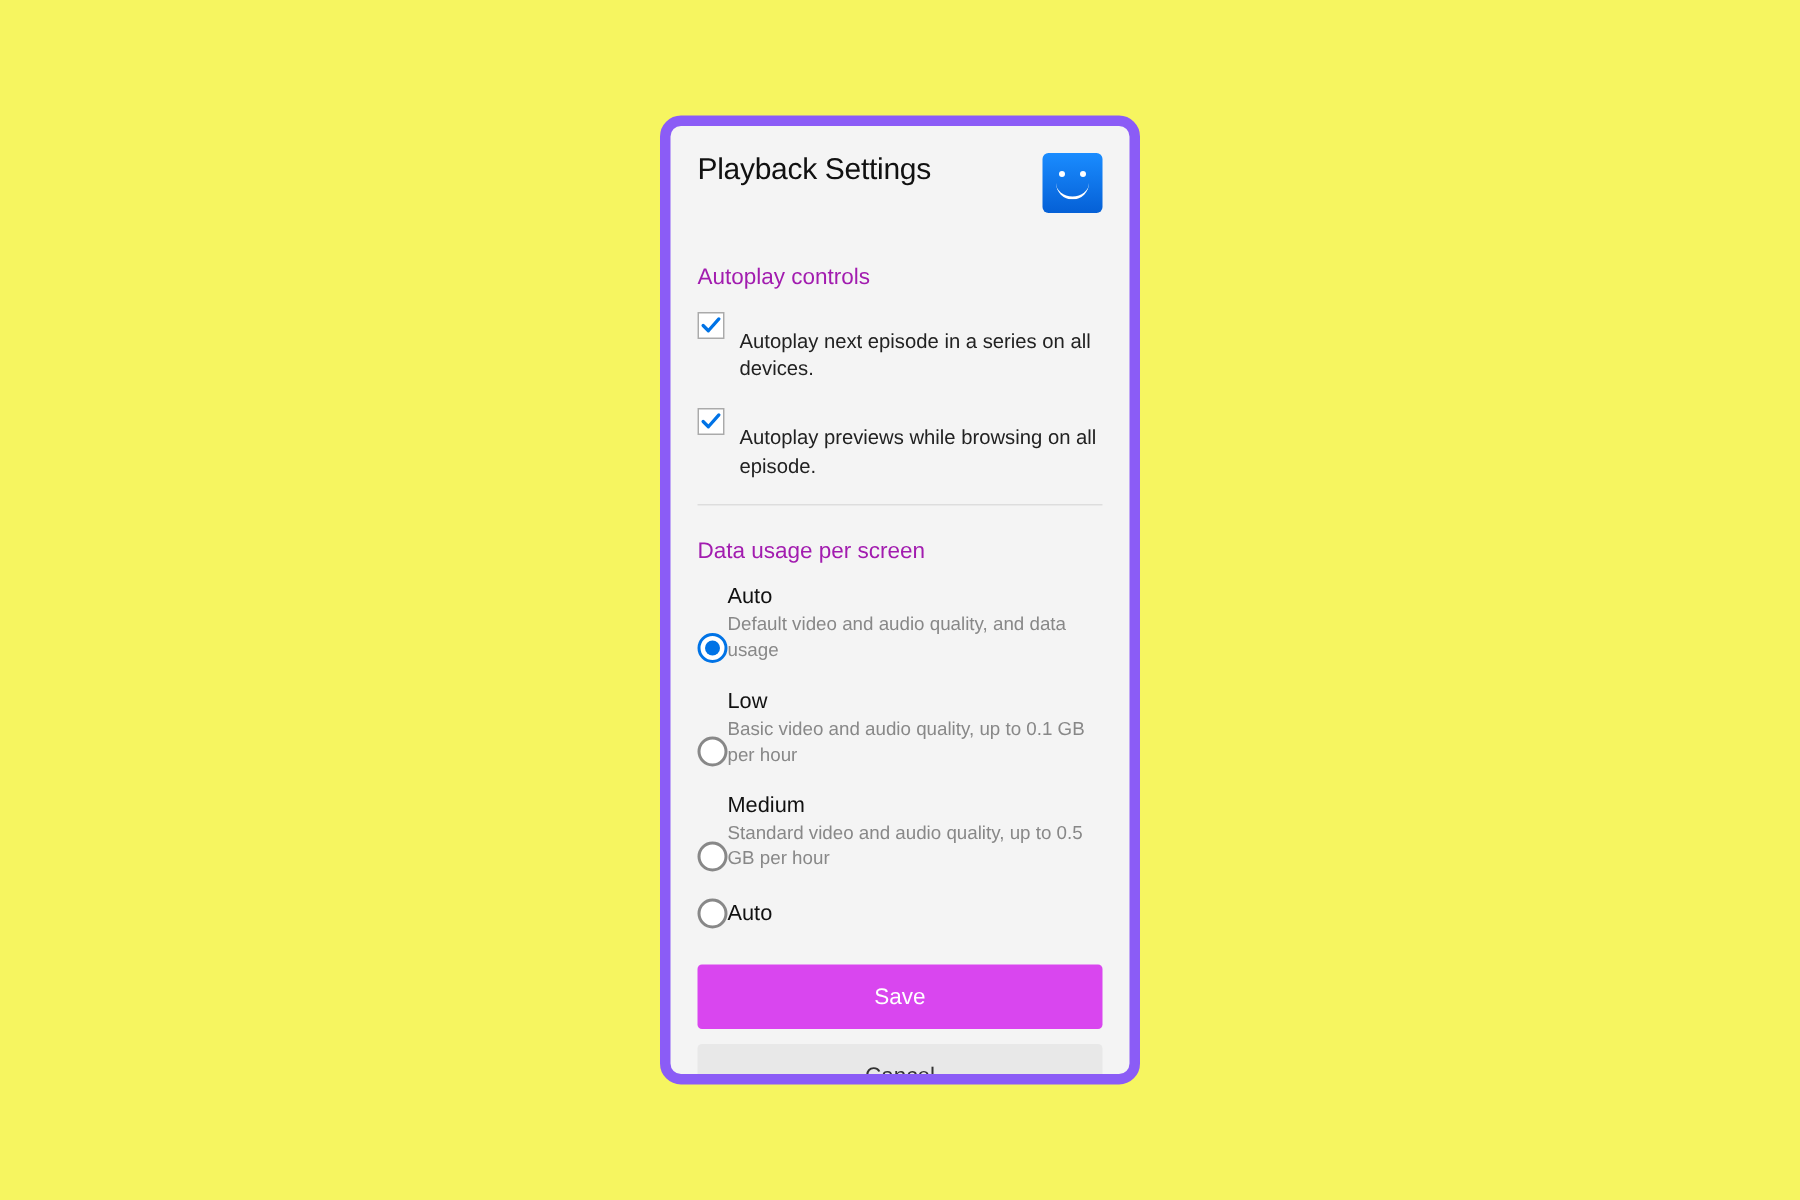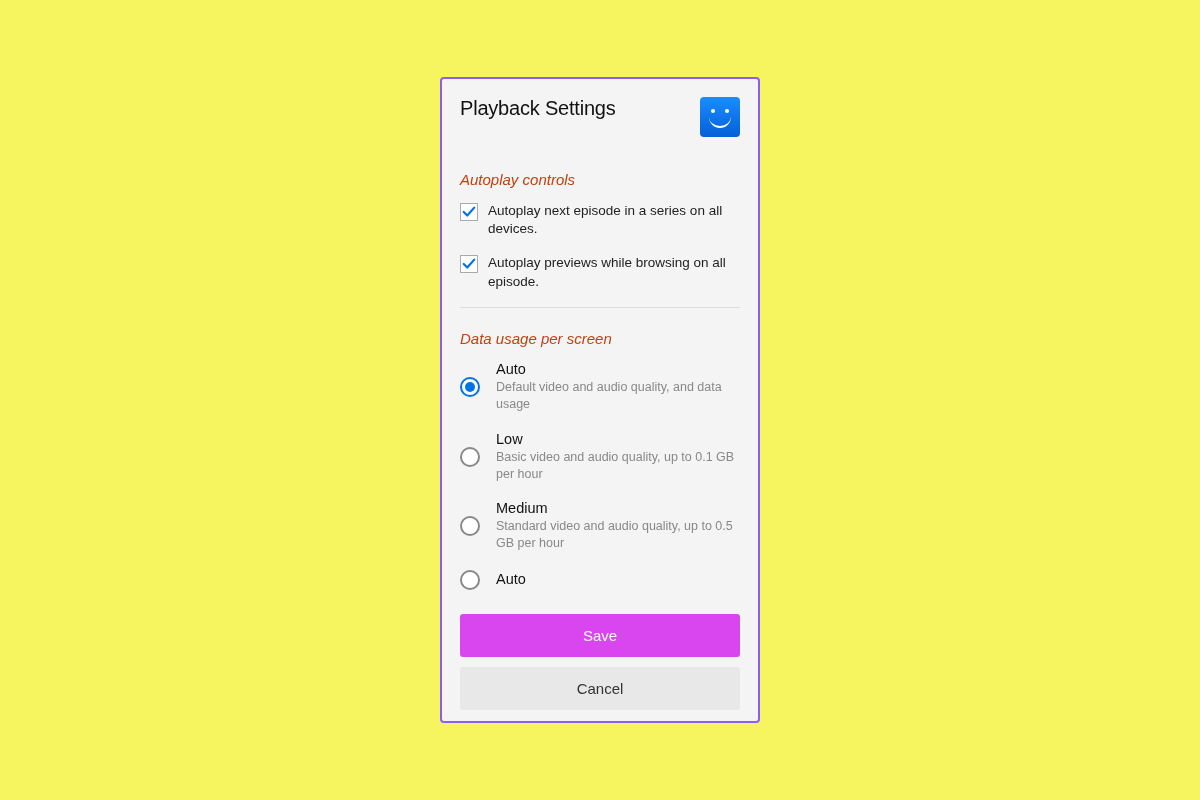--- a/index.html
+++ b/index.html
@@ -8,22 +8,22 @@
     background: #f6f560;
     font-family: -apple-system, BlinkMacSystemFont, "Segoe UI", Helvetica, Arial, sans-serif;
     display: flex;
     align-items: center;
     justify-content: center;
   }
   .phone {
     width: 320px;
     height: 646px;
     background: #f4f4f4;
-    border: 2px solid #8b5cf6;
-    border-radius: 4px;
+    border: 7px solid #8b5cf6;
+    border-radius: 14px;
     overflow: hidden;
     padding: 18px 18px 0 18px;
     position: relative;
   }
   .header {
     display: flex;
     justify-content: space-between;
     align-items: flex-start;
     margin-bottom: 34px;
   }
@@ -58,23 +58,22 @@
     width: 22px; height: 11px;
     border: 2px solid #fff;
     border-top: none;
     border-left: none;
     border-right: none;
     border-radius: 0 0 14px 14px;
     bottom: 9px; left: 9px;
   }
   .section-title {
     font-size: 15px;
-    color: #c2410c;
+    color: #a21caf;
     margin-bottom: 14px;
-    font-style: italic;
   }
   .check-row {
     display: flex;
     align-items: flex-start;
     gap: 10px;
     margin-bottom: 16px;
   }
   .checkbox {
     width: 18px;
     height: 18px;
@@ -84,30 +83,31 @@
     display: flex;
     align-items: center;
     justify-content: center;
     margin-top: 1px;
   }
   .checkbox svg { width: 14px; height: 14px; }
   .check-label {
     font-size: 13.5px;
     color: #222;
     line-height: 1.35;
+    margin-top: 12px;
   }
   .divider {
     border: none;
     border-top: 1px solid #ddd;
     margin: 10px 0 22px 0;
   }
   .radio-row {
     display: flex;
-    align-items: center;
-    gap: 16px;
+    align-items: flex-end;
+    gap: 0;
     margin-bottom: 18px;
   }
   .radio {
     width: 20px;
     height: 20px;
     border: 2px solid #888;
     border-radius: 50%;
     flex-shrink: 0;
     display: flex;
     align-items: center;

